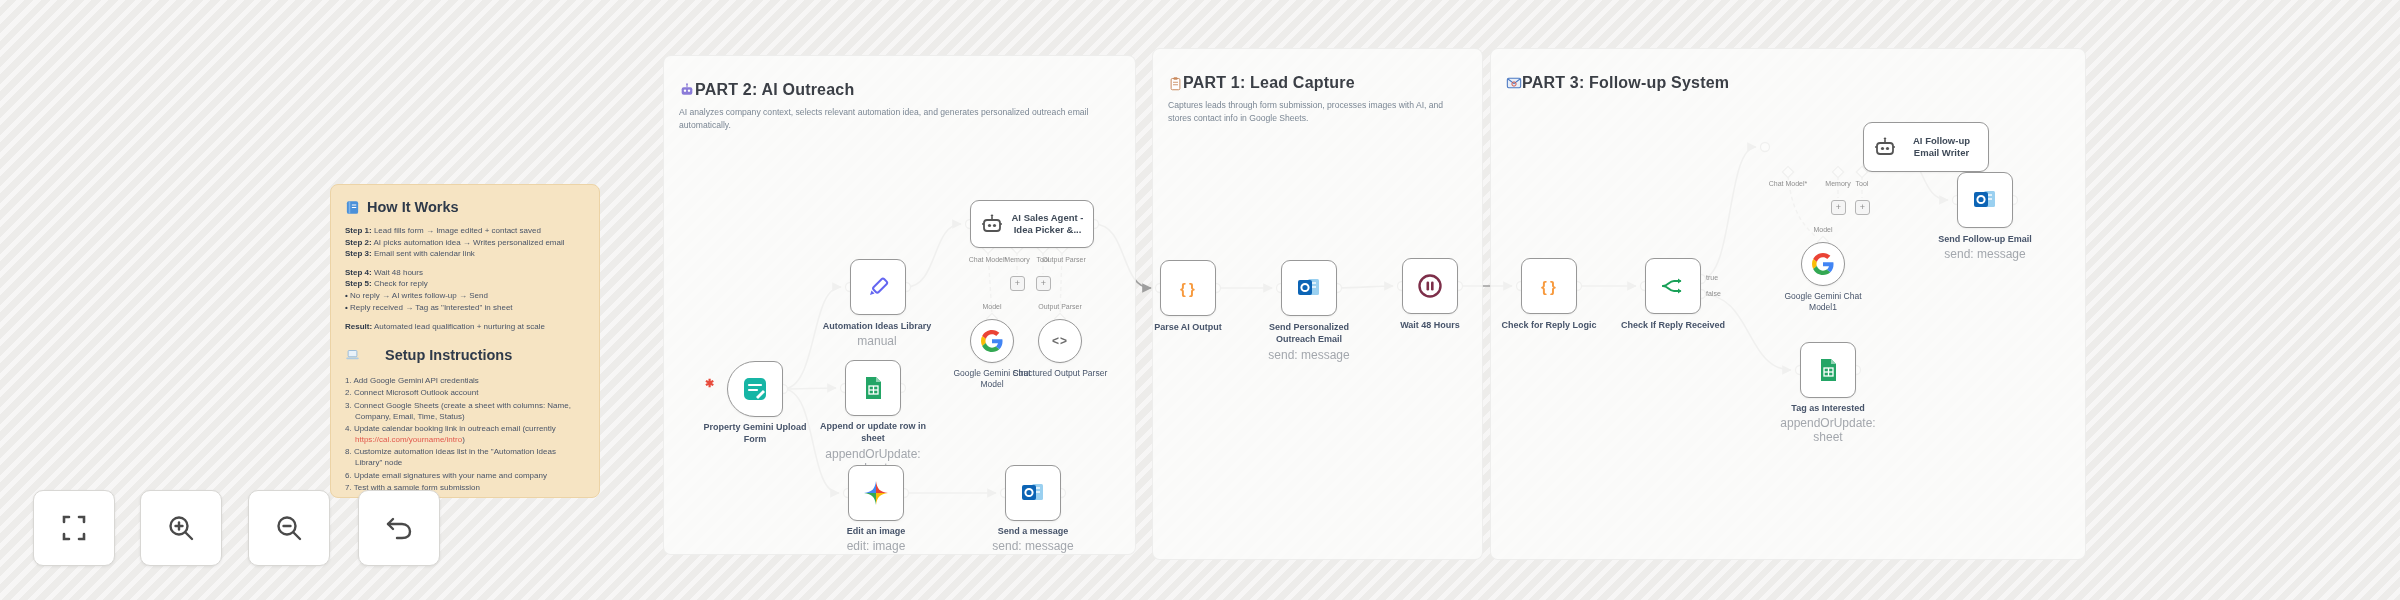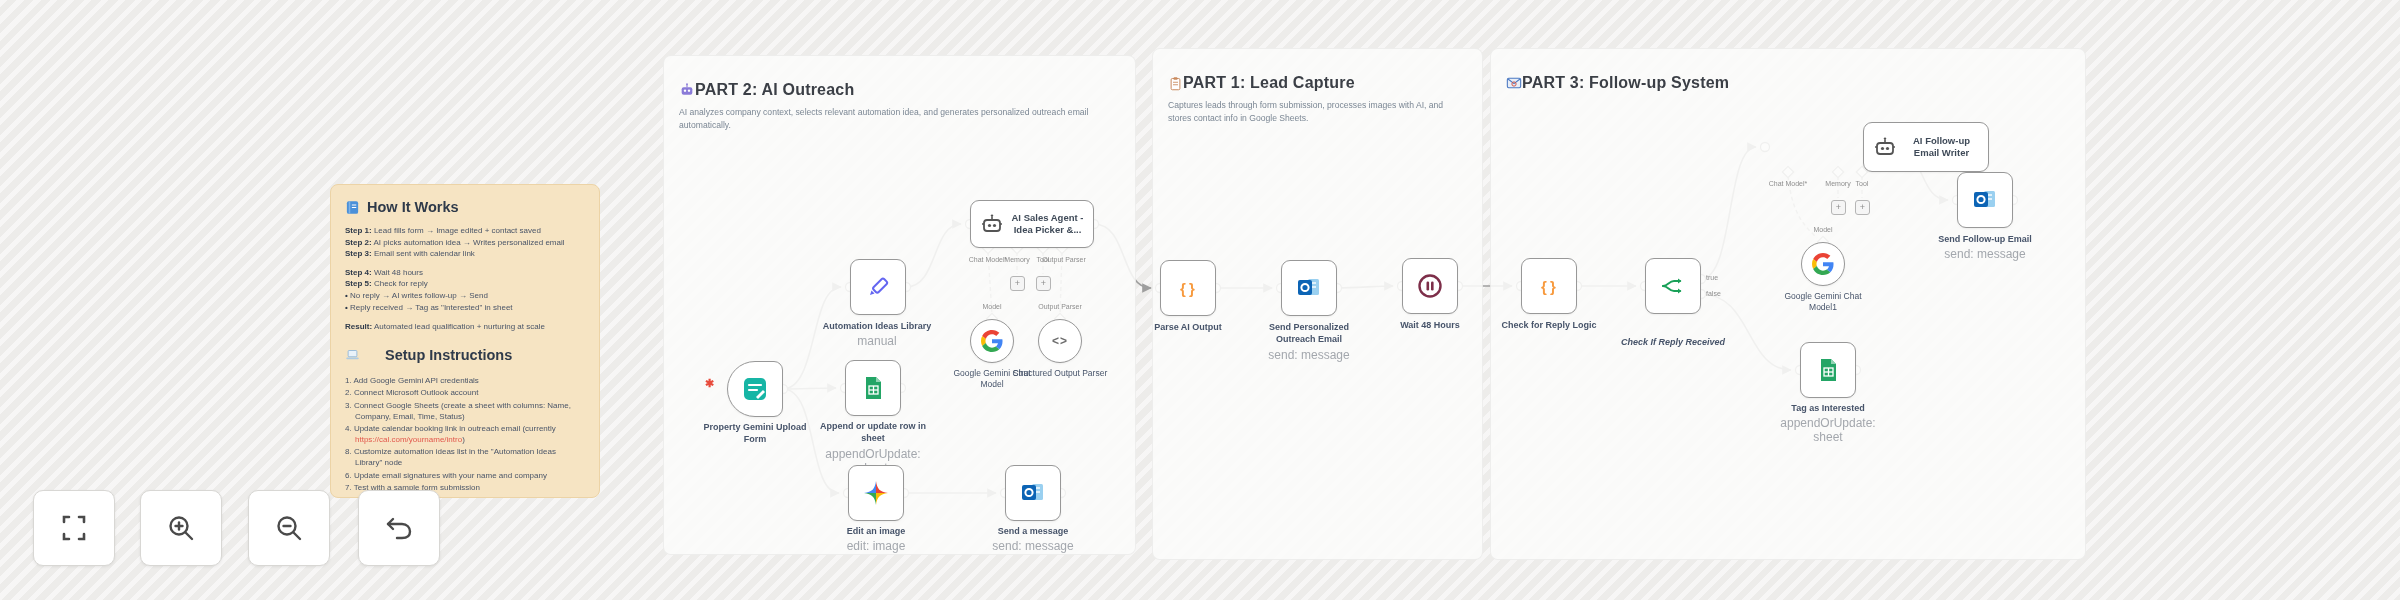--- a/index.html
+++ b/index.html
@@ -362,21 +362,21 @@
   <div class="node" style="left:1645px;top:258px;">
     <span>
       <svg width="28" height="28" viewBox="0 0 28 28" fill="none" stroke="#18a058" stroke-width="2" stroke-linecap="round">
           <path d="M4,14 C9,14 10,9 15,9 L21,9"></path>
           <path d="M4,14 C9,14 10,19 15,19 L21,19"></path>
           <path d="M19,6.5 L22.5,9 L19,11.5" fill="#18a058" stroke="none"></path>
           <path d="M19,16.5 L22.5,19 L19,21.5" fill="#18a058" stroke="none"></path>
         </svg>
     </span>
   </div>
-  <div class="nlabel" style="left:1618px;top:337px;font-style:italic;">Check If Reply Received</div>
+  <div class="nlabel" style="left:1618px;top:320px;">Check If Reply Received</div>
   <div class="tinylabel" style="left:1706px;top:274px;width:24px;text-align:left;">true</div>
   <div class="tinylabel" style="left:1706px;top:290px;width:24px;text-align:left;">false</div>
 
   <div class="agent" style="left:1863px;top:122px;width:126px;height:50px;">
     <span>
       <svg width="24" height="24" viewBox="0 0 24 24">
           <rect x="4" y="8" width="16" height="11" rx="3" fill="none" stroke="#555" stroke-width="1.8"></rect>
           <circle cx="9.5" cy="13.5" r="1.6" fill="#555"></circle>
           <circle cx="14.5" cy="13.5" r="1.6" fill="#555"></circle>
           <line x1="12" y1="8" x2="12" y2="4.5" stroke="#555" stroke-width="1.6"></line>

